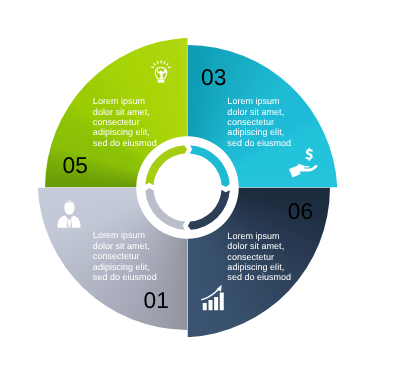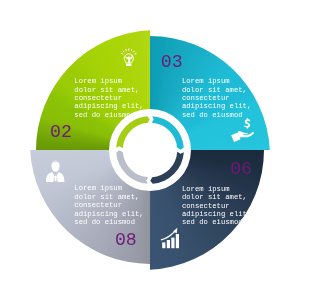--- a/index.html
+++ b/index.html
@@ -2,22 +2,22 @@
 <html><head>
 <meta charset="utf-8">
 <title>Circle infographic</title>
 <style>
   html,body{margin:0;padding:0;background:#ffffff;}
   body{width:300px;height:300px;overflow:hidden;font-family:"DejaVu Sans",sans-serif;}
   #stage{position:relative;width:300px;height:300px;background:#fff;}
   svg{display:block;position:absolute;left:0;top:0;}
   .sector{position:absolute;left:0;top:0;width:300px;height:300px;}
 
-  .txt{position:absolute;color:#ffffff;font-family:Liberation Mono, monospace;font-size:7.2px;line-height:8.4px;letter-spacing:0.02px;white-space:pre;}
-  .num{position:absolute;color:#701a75;font-family:Liberation Mono, monospace;font-size:18.2px;line-height:18.2px;white-space:pre;}
+  .txt{position:absolute;color:#ffffff;font-family:Liberation Sans, sans-serif;font-size:7.2px;line-height:8.4px;letter-spacing:0.02px;white-space:pre;}
+  .num{position:absolute;color:#000000;font-family:Liberation Sans, sans-serif;font-size:18.2px;line-height:18.2px;white-space:pre;}
 
 </style>
 </head>
 <body>
 
 <div id="stage">
 <div class="sector" style="clip-path:path('M 150 30.15 A 120 120 0 0 0 36 150 L 109 150 A 41 41 0 0 1 150 109 Z');background:conic-gradient(from 0deg at 150px 150px, #669a02 270deg, #6da006 274.4deg, #7fb308 283.3deg, #88bf05 287.1deg, #8cc206 296.3deg, #8ec504 300.1deg, #9bcc04 307.2deg, #9ccb05 315deg, #a4d208 326deg, #a8d405 335.5deg, #aed60e 356deg, #b4d816 360deg);"></div>
 <div class="sector" style="clip-path:path('M 269.85 150 A 120 120 0 0 0 150 36 L 150 109 A 41 41 0 0 1 191 150 Z');background:conic-gradient(from 0deg at 150px 150px, #0e9cb4 0deg, #0fa0b9 7.4deg, #12a4bb 10.8deg, #19adc6 25deg, #1bb0c9 29.4deg, #1fbcd6 45deg, #1fbad6 58.8deg, #21c1da 64.5deg, #22c3db 69.3deg, #25c3dc 86.3deg, #26c4dd 90deg);"></div>
 <div class="sector" style="clip-path:path('M 150 269.85 A 120 120 0 0 0 264 150 L 191 150 A 41 41 0 0 1 150 191 Z');background:conic-gradient(from 0deg at 150px 150px, #1b2b3d 90deg, #1c2c3e 92.6deg, #1e2e41 100deg, #26374e 115deg, #2d4159 130deg, #334963 145deg, #37506c 160deg, #3a5371 175deg, #3b5473 180deg);"></div>
 <div class="sector" style="clip-path:path('M 30.15 150 A 120 120 0 0 0 150 264 L 150 191 A 41 41 0 0 1 109 150 Z');background:conic-gradient(from 0deg at 150px 150px, #91949d 180deg, #93969f 182.6deg, #9a9eab 190deg, #a5a9b7 205deg, #afb3c1 220deg, #b8bdcb 235deg, #c2c7d6 250deg, #c6cbd9 267.1deg, #c7ccda 270deg);"></div>
@@ -51,24 +51,24 @@
 
   <g>
     <ellipse cx="55.55" cy="166.1" rx="4.1" ry="5.7" fill="#ffffff"></ellipse>
     <path d="M51.7 162.9 c0.6 -1.5 2.2 -2.1 3.85 -2.1 1.65 0 3.25 0.6 3.85 2.1 -1.25 -0.7 -2.4 -1.0 -3.85 -1.0 -1.45 0 -2.6 0.3 -3.85 1.0 z" fill="#d6d9e3"></path>
     <path d="M52.3 172.35 c-3.6 0.75 -6.35 2.6 -6.35 9.75 l18.5 0 c0 -7.15 -2.75 -9.0 -6.35 -9.75 l-2.9 3.0 z" fill="#ffffff"></path>
     <path d="M53.25 172.2 l2.3 3.1 2.3 -3.1 0.45 0.95 -1.45 1.5 0.8 7.4 -4.2 0 0.8 -7.4 -1.45 -1.5 z" fill="#c2c6d4"></path>
     <path d="M54.3 175.75 h2.5 l-0.35 5.6 h-1.8 z" fill="#ffffff"></path>
   </g>
 </svg>
 
-<div class="num" style="left:50.1px;top:122.7px">02</div>
+<div class="num" style="left:50.1px;top:122.7px">05</div>
 <div class="num" style="left:160.8px;top:52.8px">03</div>
 <div class="num" style="left:230.2px;top:160.1px">06</div>
-<div class="num" style="left:114.9px;top:231.4px">08</div>
+<div class="num" style="left:114.9px;top:231.4px">01</div>
 
 <div class="txt" style="left:74.3px;top:77.2px"><span>Lorem ipsum</span>
 <span>dolor sit amet,</span>
 <span>consectetur</span>
 <span>adipiscing elit,</span>
 <span>sed do eiusmod</span></div>
 
 <div class="txt" style="left:181.9px;top:77.2px"><span>Lorem ipsum</span>
 <span>dolor sit amet,</span>
 <span>consectetur</span>

